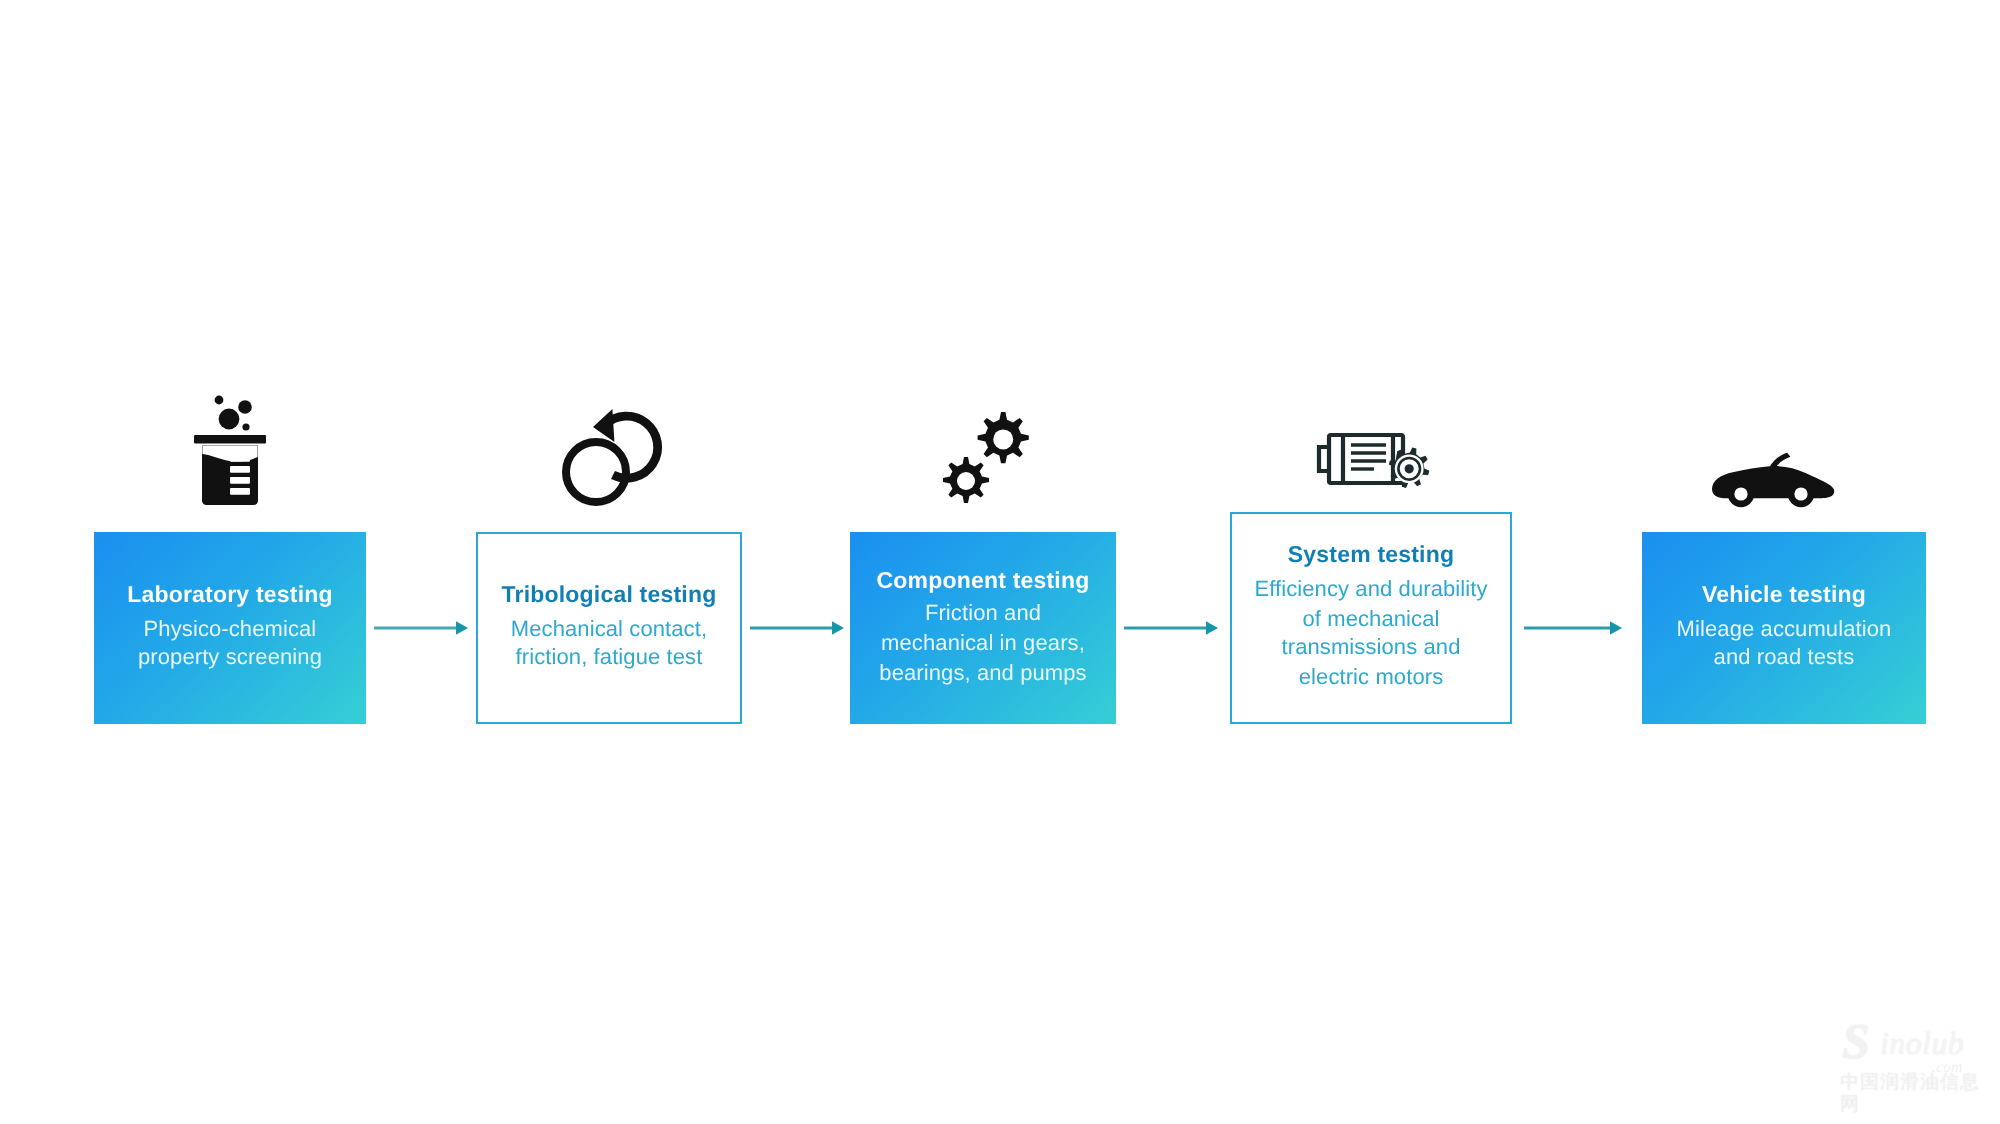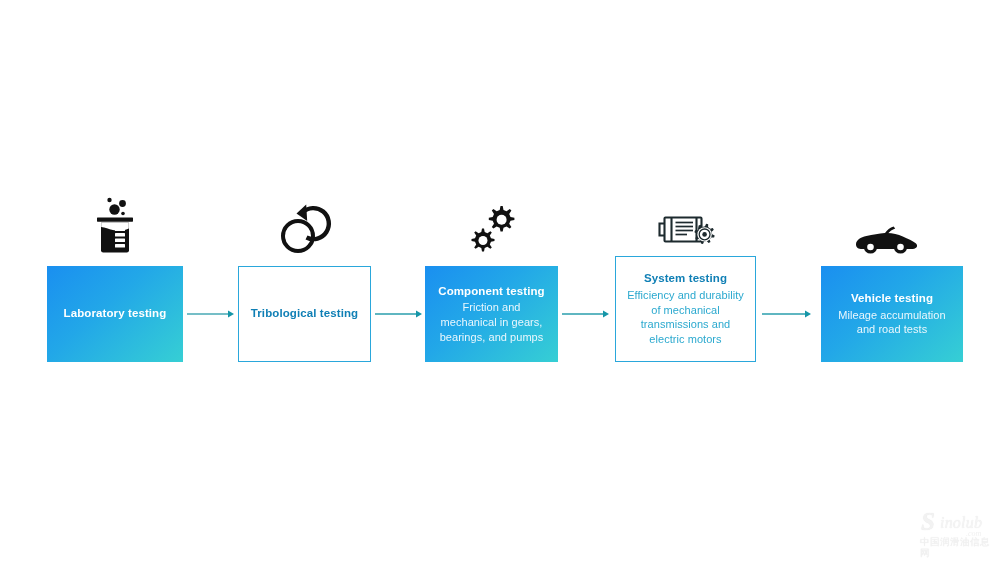--- a/index.html
+++ b/index.html
@@ -170,20 +170,21 @@
         <g fill="#ffffff">
           <rect x="26" y="31.5" width="10" height="3.4" rx="0.5"></rect>
           <rect x="26" y="37.0" width="10" height="3.4" rx="0.5"></rect>
           <rect x="26" y="42.5" width="10" height="3.4" rx="0.5"></rect>
           <rect x="26" y="48.0" width="10" height="3.4" rx="0.5"></rect>
         </g>
       </svg>
     </div>
     <div class="step-box filled" style="width:136px; height:96px;">
       <div class="box-title">Laboratory testing</div>
+      <div class="box-desc">Physico-chemical property screening</div>
     </div>
   </div>
 
   <div class="connector" style="left:187px; width:48px;">
     <svg width="48" height="12" viewBox="0 0 48 12" aria-hidden="true">
       <line x1="0" y1="6" x2="42" y2="6" stroke="#47a8b5" stroke-width="1.4"></line>
       <path d="M41 2.6 L47 6 L41 9.4 Z" fill="#1596a8"></path>
     </svg>
   </div>
 
@@ -192,20 +193,21 @@
       <svg width="58" height="56" viewBox="0 0 58 56" aria-hidden="true">
         <circle cx="22" cy="36" r="15" fill="none" stroke="#111111" stroke-width="4"></circle>
         <path d="M14.5 23.8 a15 15 0 0 0 0 24.4" fill="none" stroke="#111111" stroke-width="1.4" stroke-dasharray="3 2.6"></path>
         <path d="M29.5 23.8 a15 15 0 0 1 0 24.4" fill="none" stroke="#111111" stroke-width="1.4" stroke-dasharray="3 2.6"></path>
         <path d="M26.5 12.5 A15.5 15.5 0 1 1 30.5 37.5" fill="none" stroke="#111111" stroke-width="4.4" stroke-linecap="butt"></path>
         <path d="M30.2 4.5 L20.5 13.5 L31.2 21.0 Z" fill="#111111"></path>
       </svg>
     </div>
     <div class="step-box outlined" style="width:133px; height:96px;">
       <div class="box-title">Tribological testing</div>
+      <div class="box-desc">Mechanical contact, friction, fatigue test</div>
     </div>
   </div>
 
   <div class="connector" style="left:375px; width:48px;">
     <svg width="48" height="12" viewBox="0 0 48 12" aria-hidden="true">
       <line x1="0" y1="6" x2="42" y2="6" stroke="#2a9eac" stroke-width="1.4"></line>
       <path d="M41 2.6 L47 6 L41 9.4 Z" fill="#1596a8"></path>
     </svg>
   </div>
 

